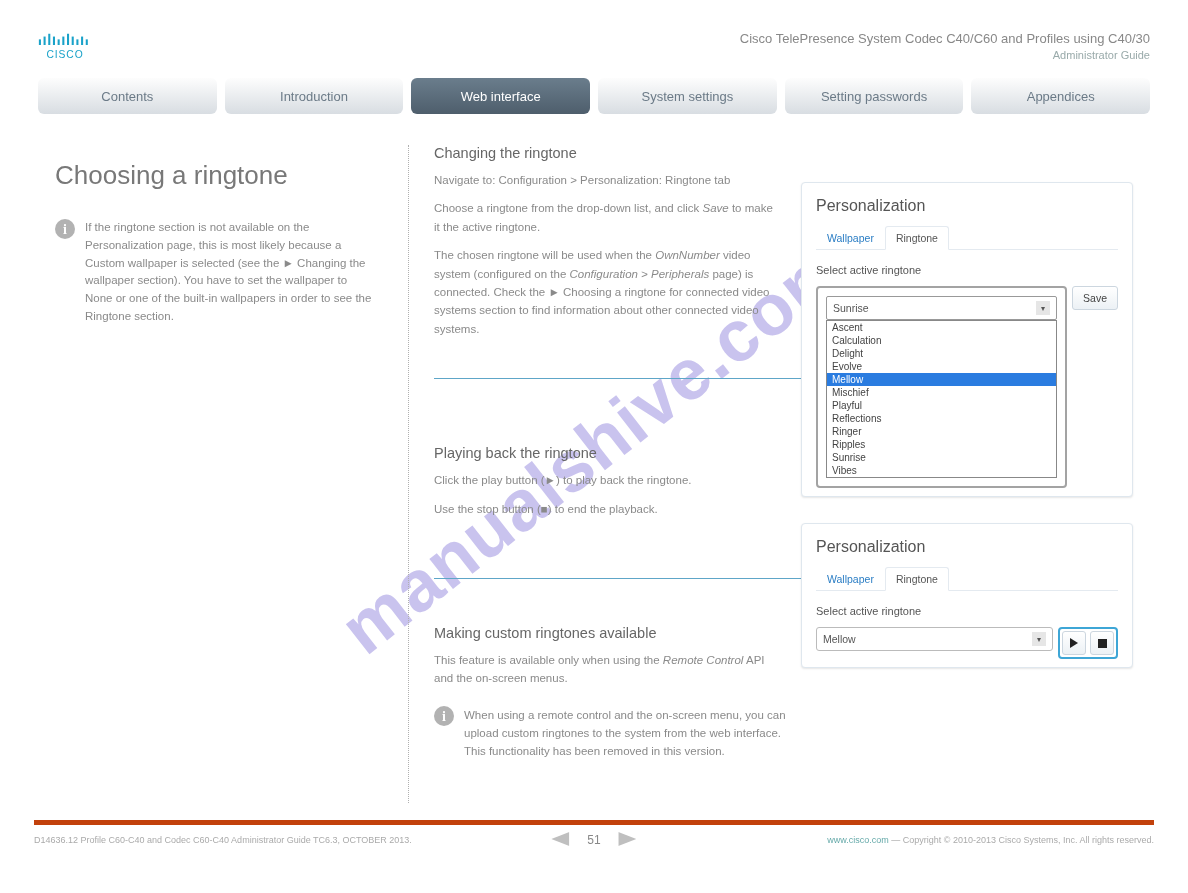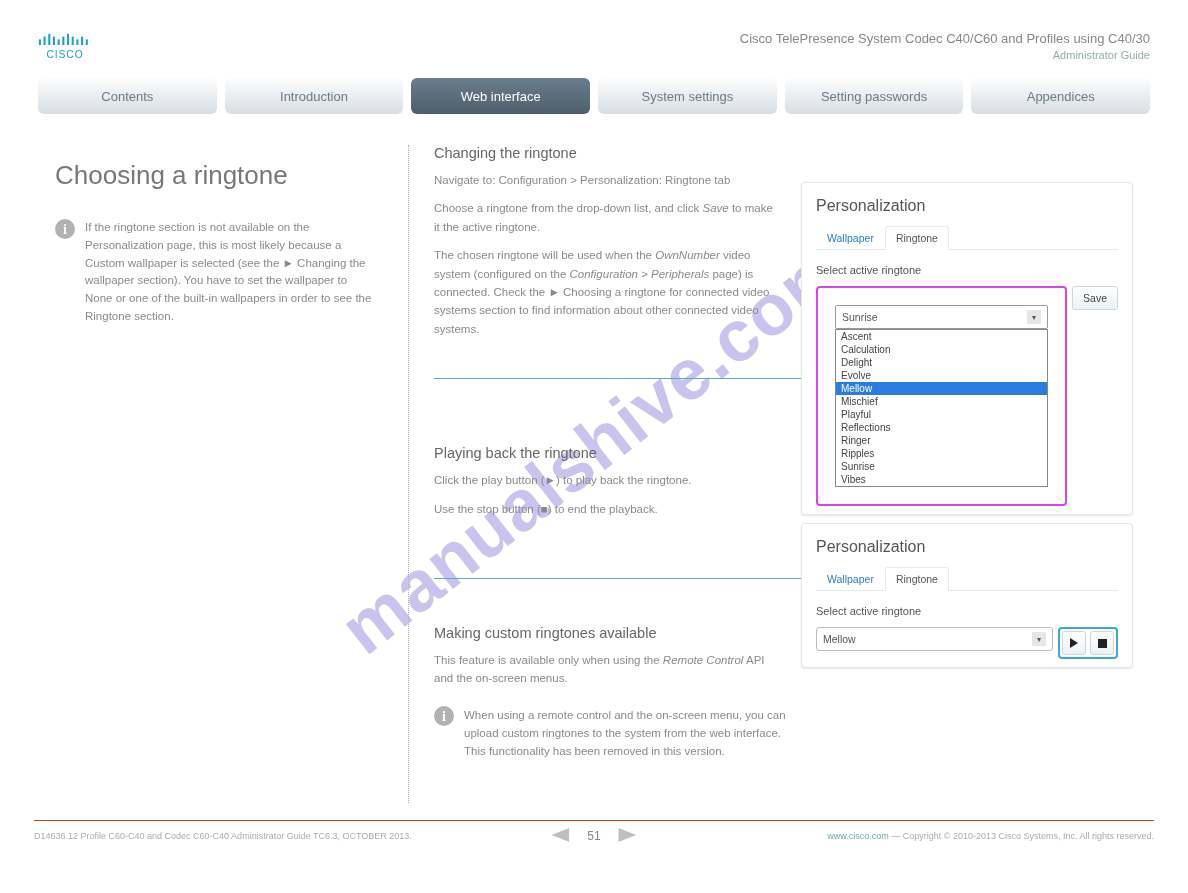--- a/index.html
+++ b/index.html
@@ -34,32 +34,32 @@
   .ptab.active { color: #555; border: 1px solid #e4eaf0; border-bottom: 1px solid #fff; background: #fff; border-radius: 3px 3px 0 0; }
   .panel-label { font-size: 11px; color: #555; margin-bottom: 10px; }
   .select-row { display: flex; gap: 5px; align-items: stretch; }
   .selectbox { flex: 1; border: 2px solid #3ea6d6; border-radius: 3px; padding: 4px 6px; display: flex; align-items: center; justify-content: space-between; background: #fff; font-size: 10.5px; color: #555; height: 24px; }
   .selectbox .arrow { width: 14px; height: 14px; background: #e6e6e6; display: flex; align-items: center; justify-content: center; font-size: 8px; color: #555; }
   .btn { border: 1px solid #ccd6df; background: linear-gradient(#fff,#ecf1f5); font-size: 10.5px; color: #444; padding: 0 10px; border-radius: 3px; cursor: pointer; display: flex; align-items: center; height: 24px; }
   .options { border: 1px solid #7a7a7a; border-top: none; margin-top: 0; font-size: 10px; color: #444; }
   .opt { padding: 1px 5px; }
   .opt.sel { background: #2a7ce0; color: #fff; }
   .panel-1 .selectbox { border: 1px solid #999; }
-  .panel-1-group { border: 2px solid #d946ef; border-radius: 4px; padding: 17px; display: flex; flex-direction: column; }
+  .panel-1-group { border: 2px solid #a3a3a3; border-radius: 4px; padding: 8px; display: flex; flex-direction: column; }
   .panel-1-group .select-row { margin-bottom: 0; }
   .panel-1-group .selectbox { border: 1px solid #999; border-radius: 2px; }
   .panel-1-group .options { border: 1px solid #888; }
   .playrow { display: flex; gap: 5px; align-items: stretch; }
   .playrow .selectbox { border: 1px solid #bbb; }
   .hlgroup { border: 2px solid #3ea6d6; border-radius: 4px; padding: 2px; display: flex; gap: 4px; }
   .iconbtn { width: 24px; height: 24px; border: 1px solid #ccd6df; background: linear-gradient(#fff,#ecf1f5); border-radius: 3px; display: flex; align-items: center; justify-content: center; cursor: pointer; }
   .hr-blue { border: none; border-top: 1px solid #5ea6c8; margin-top: 6px; }
   .section-note { display: flex; gap: 10px; margin-top: 18px; }
   .section-note .section-body { flex: 1; }
-  .footer { position: absolute; left: 34px; right: 34px; top: 820px; border-top: 1px solid #c2410c; padding-top: 10px; font-size: 9px; color: #aaa; display: flex; justify-content: space-between; align-items: center; }
+  .footer { position: absolute; left: 34px; right: 34px; top: 820px; border-top: 5px solid #c2410c; padding-top: 10px; font-size: 9px; color: #aaa; display: flex; justify-content: space-between; align-items: center; }
   .footer-center { position: absolute; left: 50%; transform: translateX(-50%); display: flex; align-items: center; gap: 18px; color: #888; }
   .footer-center .pg { font-size: 12px; }
   .arrow-btn { cursor: pointer; }
   .watermark { position: absolute; left: 50%; top: 50%; transform: translate(-50%,-50%) rotate(-38deg); font-size: 72px; font-weight: bold; color: rgba(114,97,210,0.38); letter-spacing: 1px; pointer-events: none; white-space: nowrap; }
 </style>
 </head>
 <body>
 
 <div class="watermark">manualshive.com</div>
 

